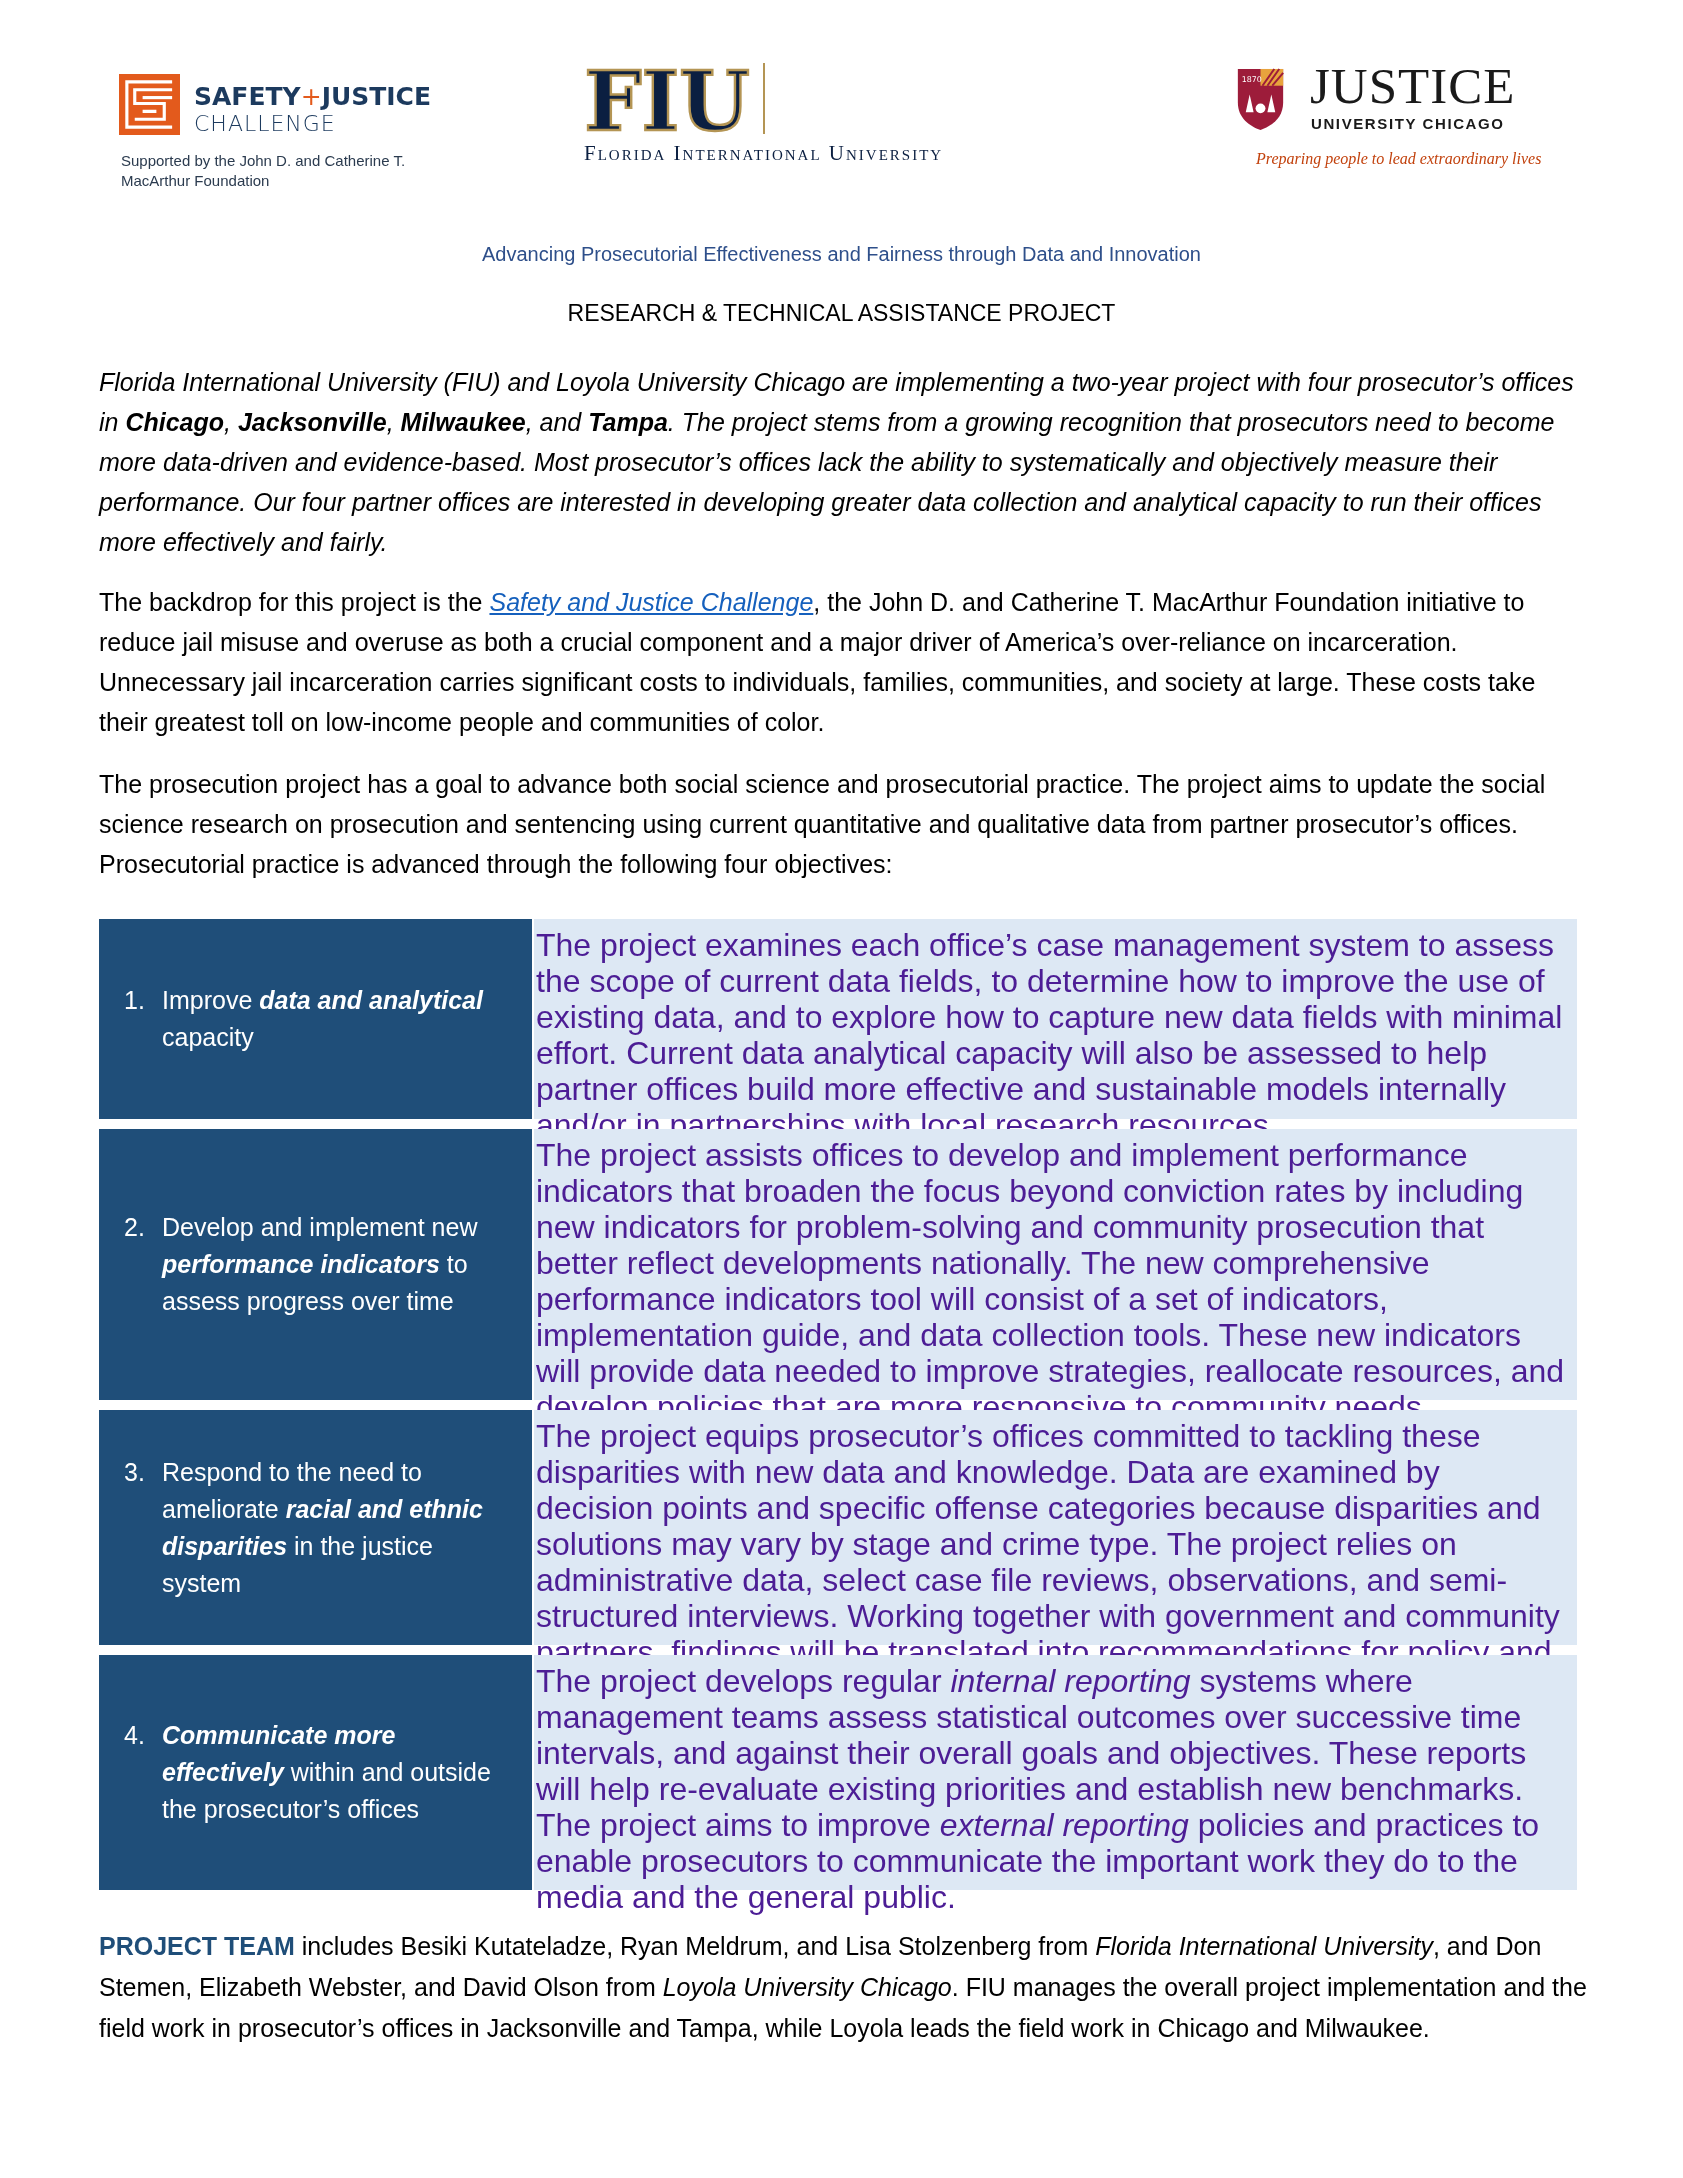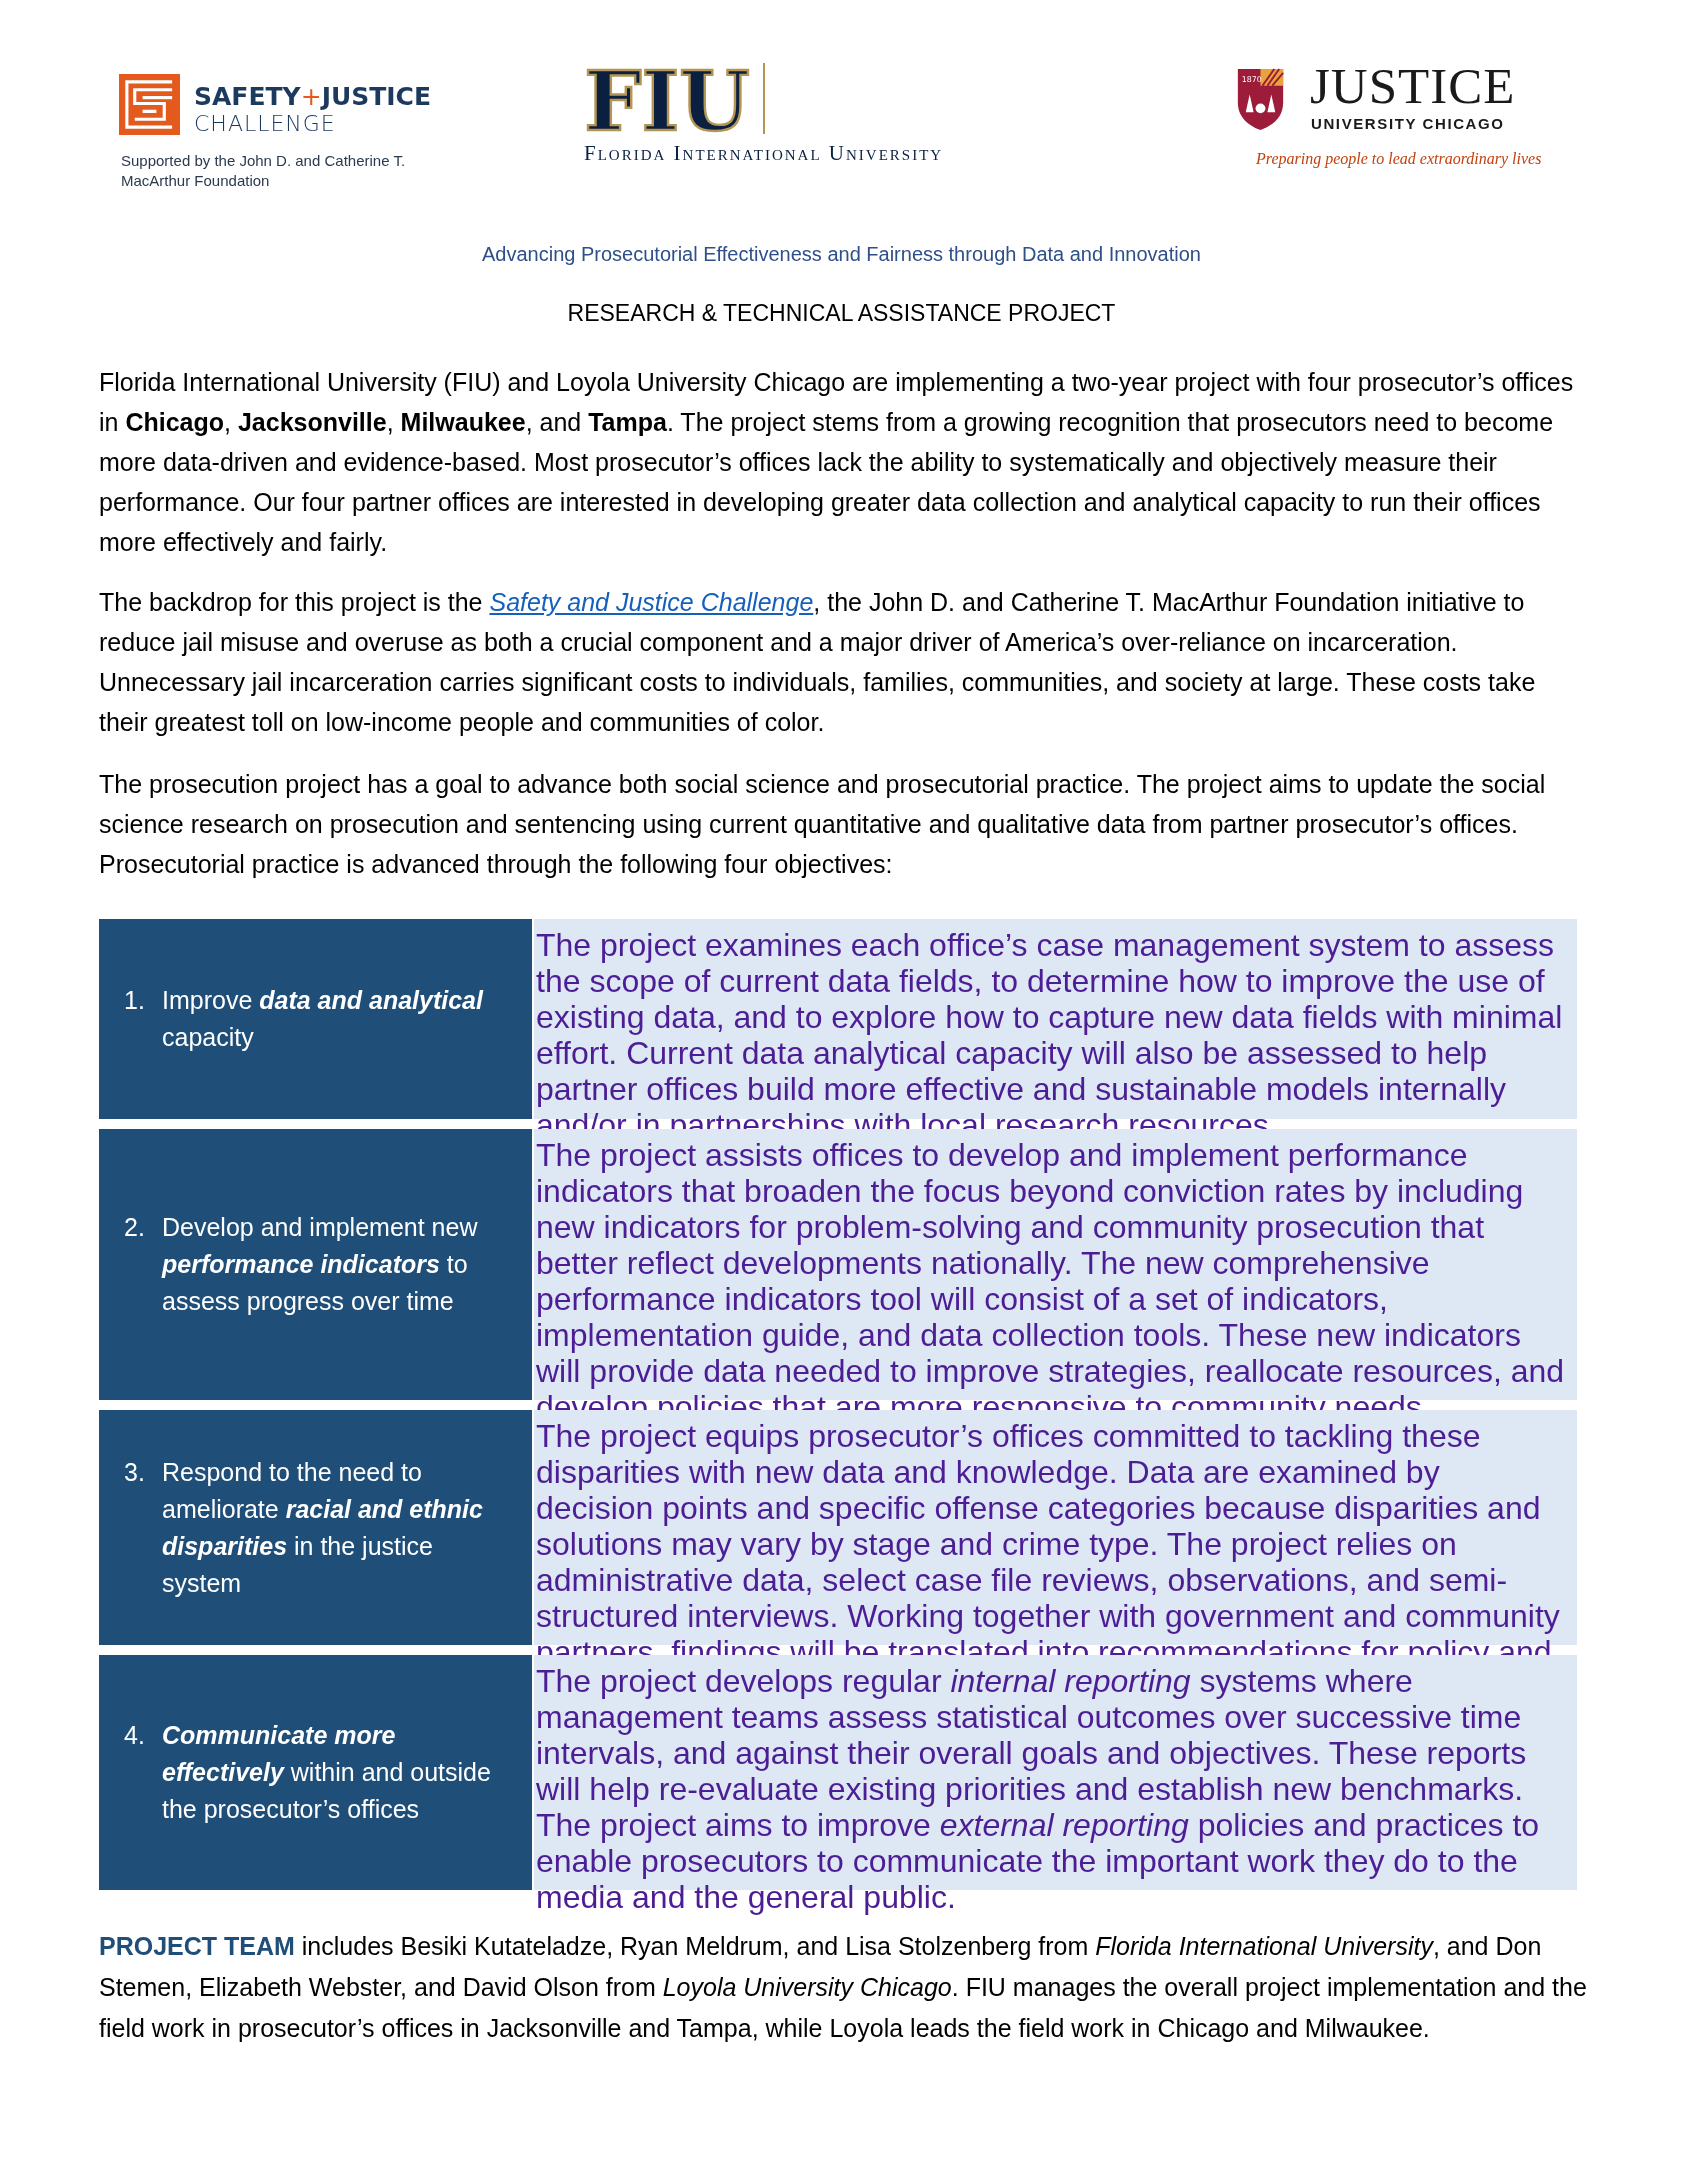--- a/index.html
+++ b/index.html
@@ -27,21 +27,21 @@
   .loy { position: absolute; left: 1228px; top: 5px; width: 327px; height: 129px; }
   .loy-shield { position: absolute; left: 0; top: 6px; width: 65px; height: 69px; }
   .loy-name { position: absolute; left: 82px; top: 0px; font-family: "Liberation Serif", serif; font-size: 51px; line-height: 55px; color: #1a1a1a; letter-spacing: 1px; }
   .loy-sub { position: absolute; left: 83px; top: 56px; font-family: "Liberation Sans", sans-serif; font-weight: bold; font-size: 15px; letter-spacing: 1.6px; color: #1a1a1a; }
   .loy-tag { position: absolute; left: 8px; top: 91px; font-family: "Liberation Serif", serif; font-style: italic; font-size: 16px; color: #c2410c; white-space: nowrap; margin-left: 20px; }
 
   .doc-title { position: absolute; top: 243px; left: 0; width: 1683px; text-align: center; font-size: 20px; color: #2e4f8a; font-family: "Liberation Sans", sans-serif; }
   .doc-subtitle { position: absolute; top: 300px; left: 0; width: 1683px; text-align: center; font-size: 23px; color: #000; }
 
   .body-text { position: absolute; left: 99px; width: 1485px; font-size: 25px; line-height: 40px; color: #000; }
-  .p1 { top: 362px; }
+  .p1 { top: 362px; font-style: italic; }
   .p2 { top: 582px; }
   .p3 { top: 764px; }
   .body-text b { font-weight: bold; }
   .link { color: #1560bd; font-style: italic; text-decoration: underline; cursor: pointer; }
 
   .objectives { position: absolute; left: 99px; top: 919px; width: 1478px; }
   .obj-row { display: flex; margin-bottom: 10px; }
   .obj-left { width: 433px; background: #1f4e79; color: #fff; display: flex; align-items: center; padding: 10px 14px 10px 25px; font-size: 25px; line-height: 37px; }
   .obj-left .num { width: 38px; flex-shrink: 0; align-self: flex-start; }
   .obj-left .txt { flex: 1; }

